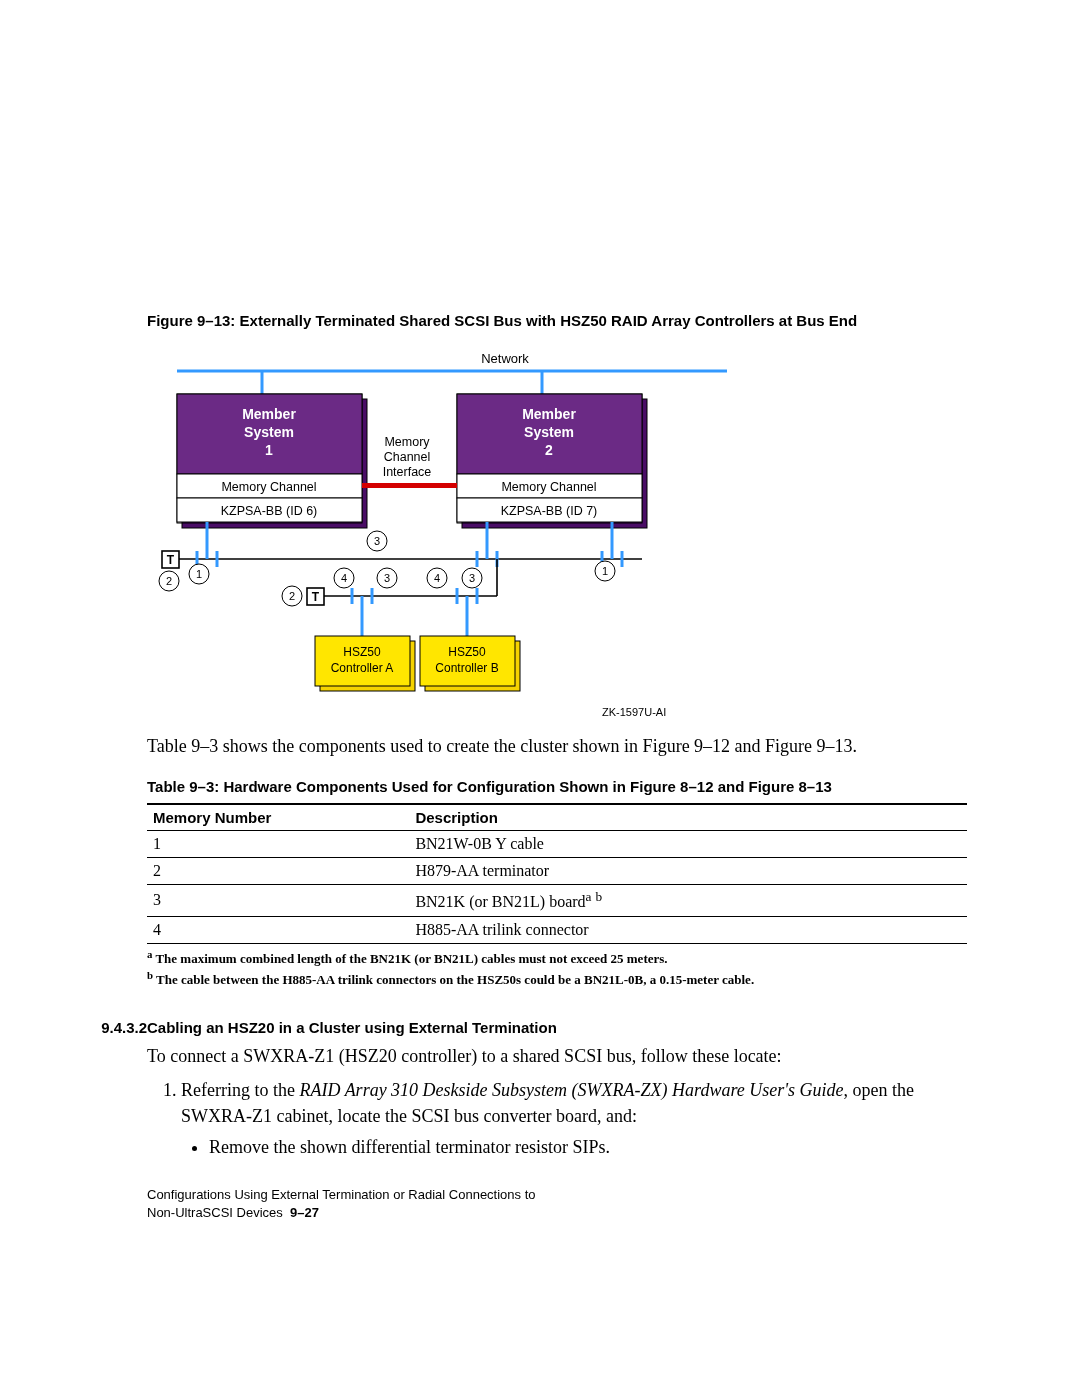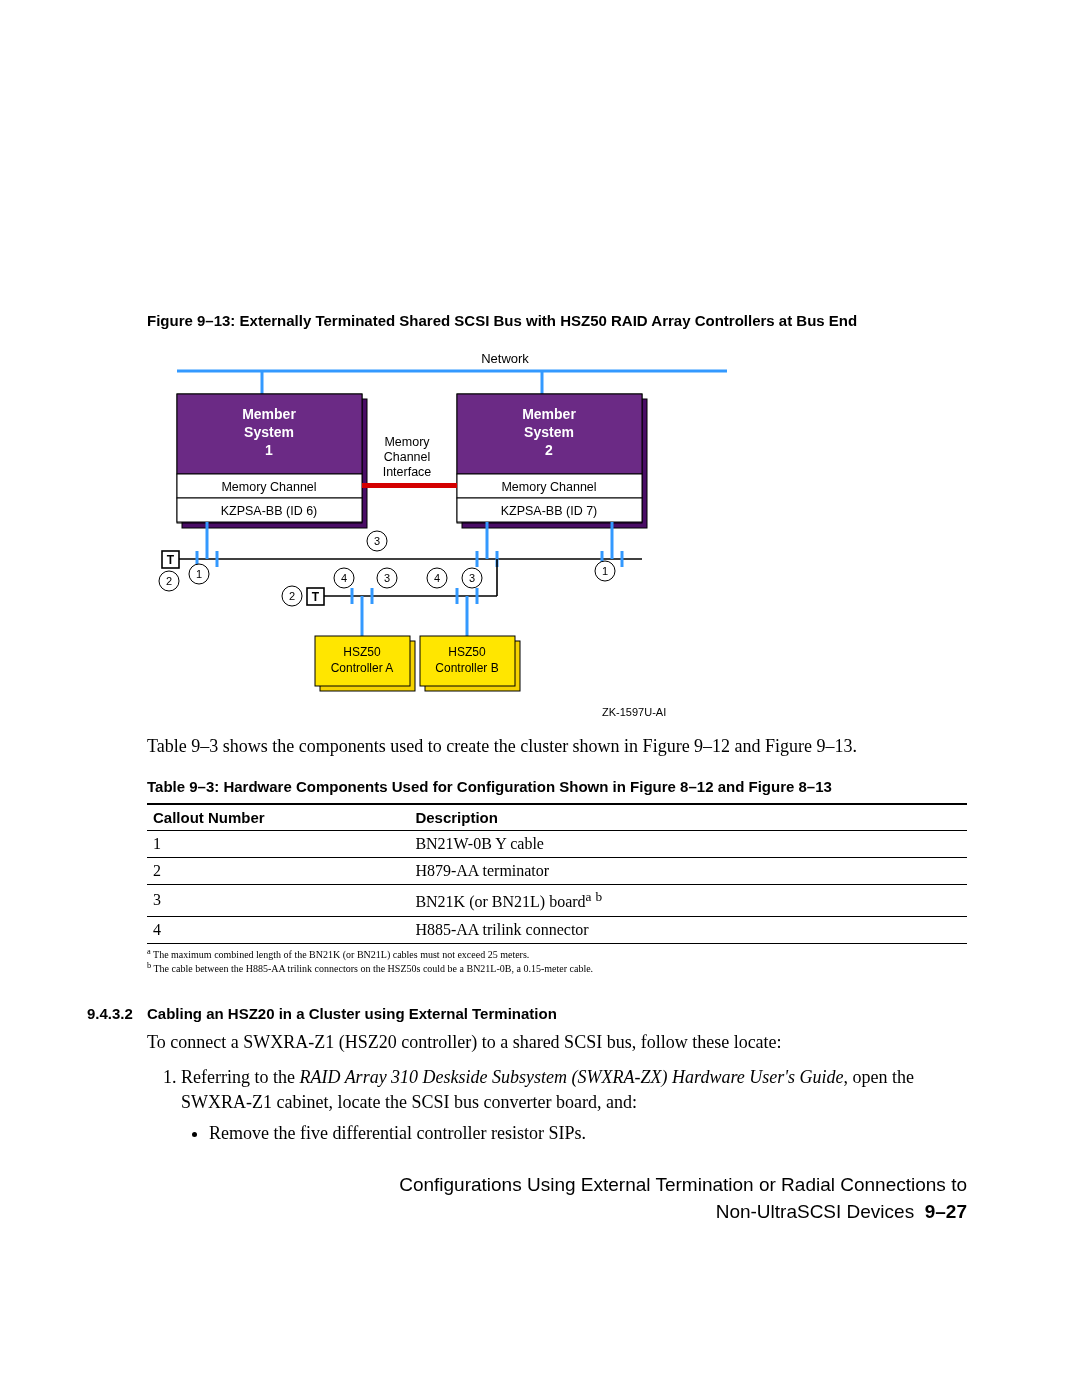--- a/index.html
+++ b/index.html
@@ -51,23 +51,24 @@
     padding: 4px 6px;
   }
   table.hwtab td {
     font-family: "Times New Roman", Times, serif;
     border-bottom: 1px solid #000;
     padding: 4px 6px;
     font-size: 16px;
   }
   .footnotes {
     font-family: "Times New Roman", Times, serif;
-    font-size: 10px;
+    font-size: 13px;
     line-height: 1.3;
     margin-top: 3px;
+    font-weight: bold;
   }
   .section-h {
     font-weight: bold;
     font-size: 15px;
     margin: 30px 0 8px 0;
   }
   .ol-serif {
     font-family: "Times New Roman", Times, serif;
     font-size: 18px;
     line-height: 1.4;
@@ -76,26 +77,25 @@
   }
   .ol-serif li { margin: 6px 0 6px 6px; }
   .ul-serif {
     list-style-type: disc;
     padding-left: 28px;
     margin: 6px 0;
   }
   .ul-serif li { margin: 4px 0; }
   .footer {
     margin-top: 26px;
-    text-align: right;
-    font-size: 19px;
+    font-size: 13px;
     line-height: 1.4;
   }
   .footer .pg { font-weight: bold; }
-  .sec-prefix { margin-left: -60px; display:inline-block; width:60px; }
+  .sec-prefix { margin-left: -60px; display:inline-block; width:60px;text-align:right; }
 </style>
 </head>
 <body>
 
 <div class="page">
 
   <div class="fig-caption">Figure 9–13: Externally Terminated Shared SCSI Bus with HSZ50 RAID Array Controllers at Bus End</div>
 
   <div class="diagram-wrap">
     <svg width="600" height="385" viewBox="0 0 600 385">
@@ -208,21 +208,21 @@
     </svg>
   </div>
 
   <div class="body-text">Table 9–3 shows the components used to create the cluster shown in Figure 9–12 and Figure 9–13.</div>
 
   <div class="table-caption">Table 9–3: Hardware Components Used for Configuration Shown in Figure 8–12 and Figure 8–13</div>
 
   <table class="hwtab">
     <thead>
       <tr>
-        <th style="width:32%">Callout Number</th>
+        <th style="width:32%">Memory Number</th>
         <th>Description</th>
       </tr>
     </thead>
     <tbody>
       <tr>
         <td>1</td>
         <td>BN21W-0B Y cable</td>
       </tr>
       <tr>
         <td>2</td>
@@ -247,21 +247,21 @@
   <div class="section-h">
     <span class="sec-prefix">9.4.3.2</span><span>Cabling an HSZ20 in a Cluster using External Termination</span>
   </div>
 
   <div class="body-text">To connect a SWXRA-Z1 (HSZ20 controller) to a shared SCSI bus, follow these locate:</div>
 
   <ol class="ol-serif">
     <li>
       <span>Referring to the </span><em>RAID Array 310 Deskside Subsystem (SWXRA-ZX) Hardware User's Guide</em><span>, open the SWXRA-Z1 cabinet, locate the SCSI bus converter board, and:</span>
       <ul class="ul-serif">
-        <li>Remove the five differential controller resistor SIPs.</li>
+        <li>Remove the shown differential terminator resistor SIPs.</li>
       </ul>
     </li>
   </ol>
 
   <div class="footer">
     <span>Configurations Using External Termination or Radial Connections to</span><br>
     <span>Non-UltraSCSI Devices</span>&nbsp;&nbsp;<span class="pg">9–27</span>
   </div>
 
 </div>

